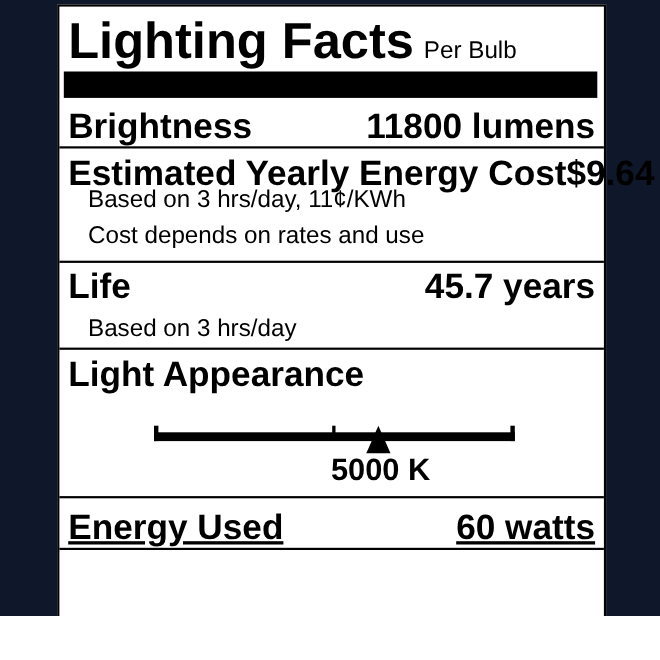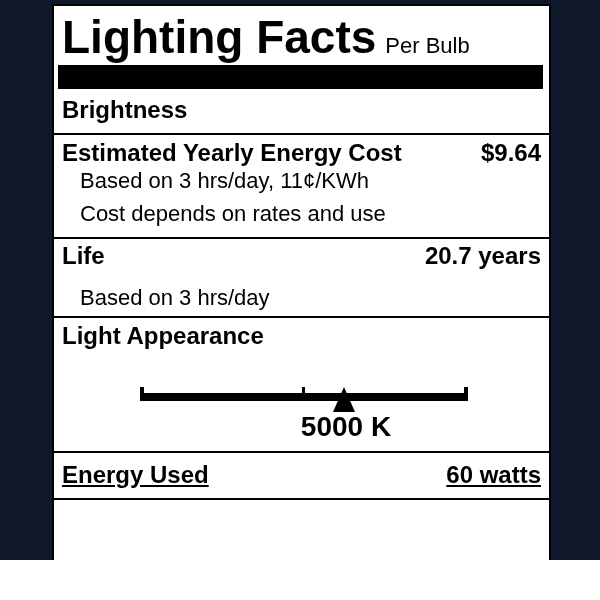--- a/index.html
+++ b/index.html
@@ -67,21 +67,21 @@
   .hr4 { top: 445px; }
   .hr5 { top: 492px; }
 
   .row {
     position: absolute;
     left: 8px;
     right: 8px;
     display: flex;
     justify-content: space-between;
     align-items: flex-end;
-    font-size: 24px;
+    font-size: 32px;
     font-weight: bold;
     line-height: 1;
     white-space: nowrap;
   }
   .r-brightness   { top: 92px; }
   .r-energycost   { top: 135px; }
   .r-life         { top: 238px; }
   .r-lightapp     { top: 318px; }
   .r-energyused   { top: 457px; text-decoration: underline; }
 
@@ -168,36 +168,37 @@
   <div class="label-box">
 
     <div class="title-row">
       <span class="title">Lighting Facts</span><span class="subtitle">Per Bulb</span>
     </div>
 
     <div class="black-bar"></div>
 
     <div class="row r-brightness">
       <span>Brightness</span>
+      <span>11800 lumens</span>
     </div>
 
     <div class="hr hr1"></div>
 
     <div class="row r-energycost">
       <span>Estimated Yearly Energy Cost</span>
       <span>$9.64</span>
     </div>
     <div class="note n-cost1">Based on 3 hrs/day, 11¢/KWh</div>
     <div class="note n-cost2">Cost depends on rates and use</div>
 
     <div class="hr hr2"></div>
 
     <div class="row r-life">
       <span>Life</span>
-      <span>20.7 years</span>
+      <span>45.7 years</span>
     </div>
     <div class="note n-life1">Based on 3 hrs/day</div>
 
     <div class="hr hr3"></div>
 
     <div class="row r-lightapp">
       <span>Light Appearance</span>
     </div>
 
 

